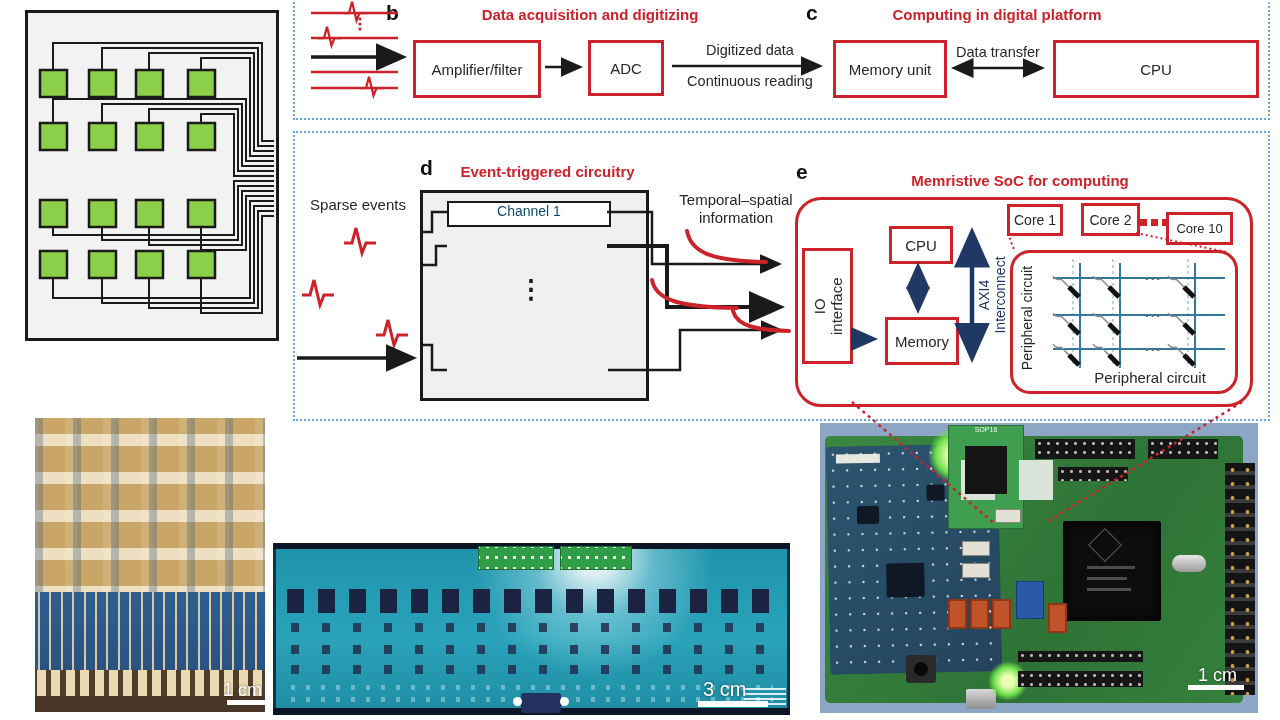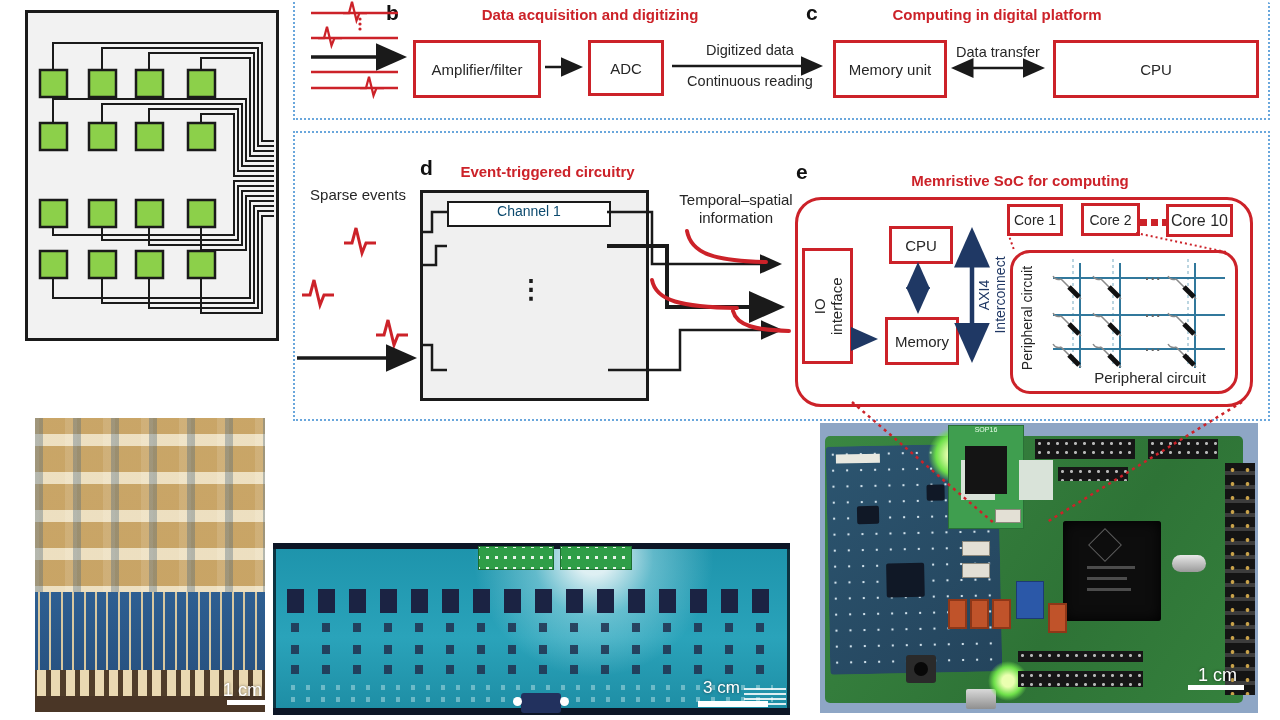--- a/index.html
+++ b/index.html
@@ -151,21 +151,21 @@
   <span class="panel-label" style="left:806px;top:1px;">c</span>
   <div class="red-title" style="left:877px;top:6px;width:240px;">Computing in digital platform</div>
   <div class="red-box" style="left:833px;top:40px;width:108px;height:52px;">
     <span>Memory unit</span>
   </div>
   <div class="lbl" style="left:948px;top:44px;width:100px;">Data transfer</div>
   <div class="red-box" style="left:1053px;top:40px;width:200px;height:52px;">
     <span>CPU</span>
   </div>
 
-  <div class="lbl" style="left:302px;top:186px;width:112px;font-size:15px;">Sparse events</div>
+  <div class="lbl" style="left:302px;top:196px;width:112px;font-size:15px;">Sparse events</div>
 
   <span class="panel-label" style="left:420px;top:156px;">d</span>
   <div class="red-title" style="left:450px;top:163px;width:195px;">Event-triggered circuitry</div>
   <div class="abs" style="left:420px;top:190px;width:223px;height:205px;background:#f0f0f0;border:3px solid #1a1a1a;"></div>
   <div class="blk-box" style="left:447px;top:201px;width:160px;height:22px;z-index:2;">
     <span>Channel 1</span>
   </div>
   <div class="abs" style="left:518px;top:274px;font-size:26px;font-weight:bold;color:#1a1a1a;z-index:2;">⋮</div>
   <div class="lbl" style="left:660px;top:191px;width:152px;font-size:15px;">
     <span>Temporal–spatial</span><br>
@@ -177,21 +177,21 @@
   <div class="rounded-red" style="left:795px;top:197px;width:452px;height:204px;border-radius:26px;"></div>
   <div class="red-box" style="left:1007px;top:204px;width:50px;height:26px;font-size:14px;z-index:3;">
     <span>Core 1</span>
   </div>
   <div class="red-box" style="left:1081px;top:203px;width:53px;height:27px;font-size:14px;z-index:3;">
     <span>Core 2</span>
   </div>
   <div class="abs" style="left:1138px;top:212px;z-index:3;">
     <span class="core-dot"></span><span class="core-dot"></span><span class="core-dot"></span>
   </div>
-  <div class="red-box" style="left:1166px;top:204px;width:61px;height:27px;font-size:16px;z-index:3;">
+  <div class="red-box" style="left:1166px;top:212px;width:61px;height:27px;font-size:13px;z-index:3;">
     <span>Core 10</span>
   </div>
   <div class="red-box" style="left:889px;top:226px;width:58px;height:32px;z-index:3;">
     <span>CPU</span>
   </div>
   <div class="red-box" style="left:802px;top:248px;width:45px;height:110px;z-index:3;">
     <div class="rot" style="width:110px;">
       <span>IO</span><br><span>interface</span>
     </div>
   </div>
@@ -258,21 +258,21 @@
     <div class="pm-row" style="top:122px;"></div>
     <div class="pm-dots" style="top:142px;"></div>
     <div class="pm-dots" style="top:154px;"></div>
     <div class="pm-conn"></div>
     <div class="pm-txt">
         <i></i>
         <i></i>
         <i></i>
         <i></i>
       </div>
-    <div class="scalebar-t" style="left:430px;top:135px;font-size:17px;text-align:center;">3 cm</div>
+    <div class="scalebar-t" style="left:430px;top:135px;font-size:20px;text-align:center;">3 cm</div>
     <div class="scalebar-b" style="left:425px;top:158px;width:70px;height:6px;"></div>
   </div>
 
   <div class="abs" id="photo-right">
     <div class="pr-board"></div>
     <div class="pr-daughter">
       <div class="pr-label"></div>
       <div class="pr-dchip" style="left:58px;top:118px;width:38px;height:34px;"></div>
       <div class="pr-dchip" style="left:30px;top:60px;width:22px;height:18px;"></div>
       <div class="pr-dchip" style="left:100px;top:40px;width:18px;height:16px;"></div>

